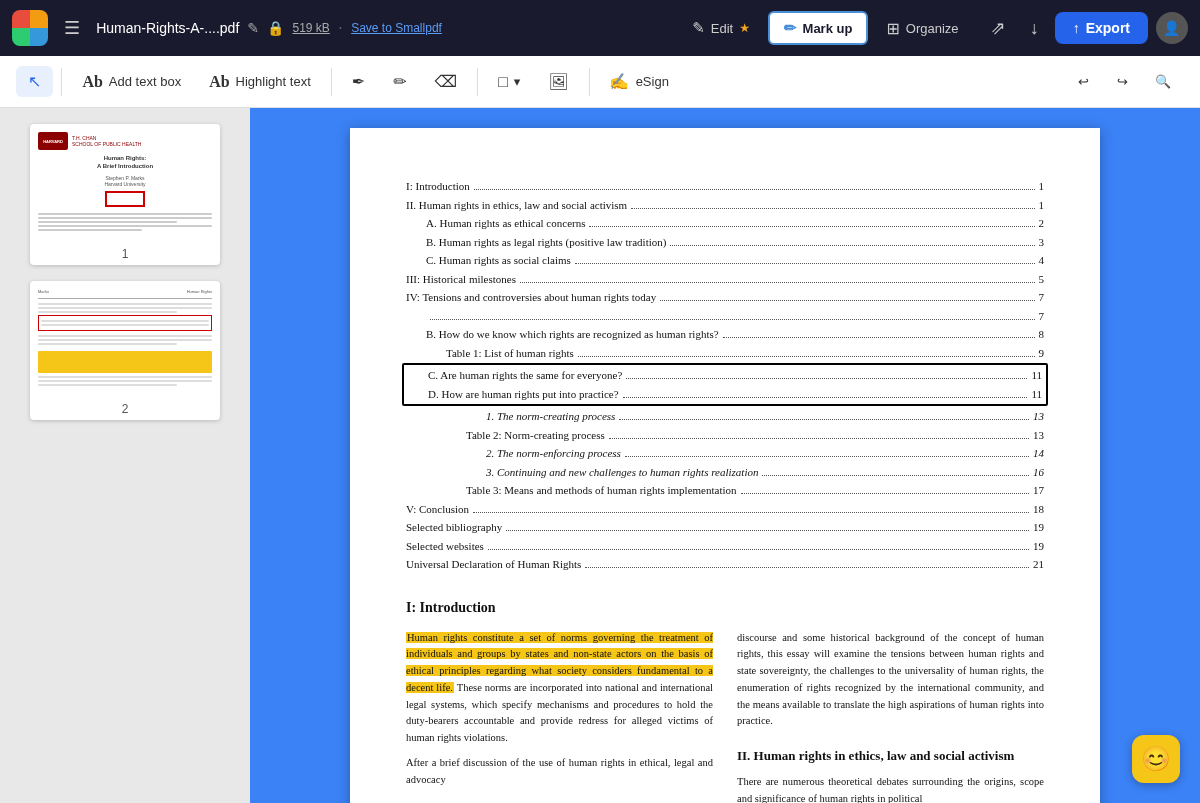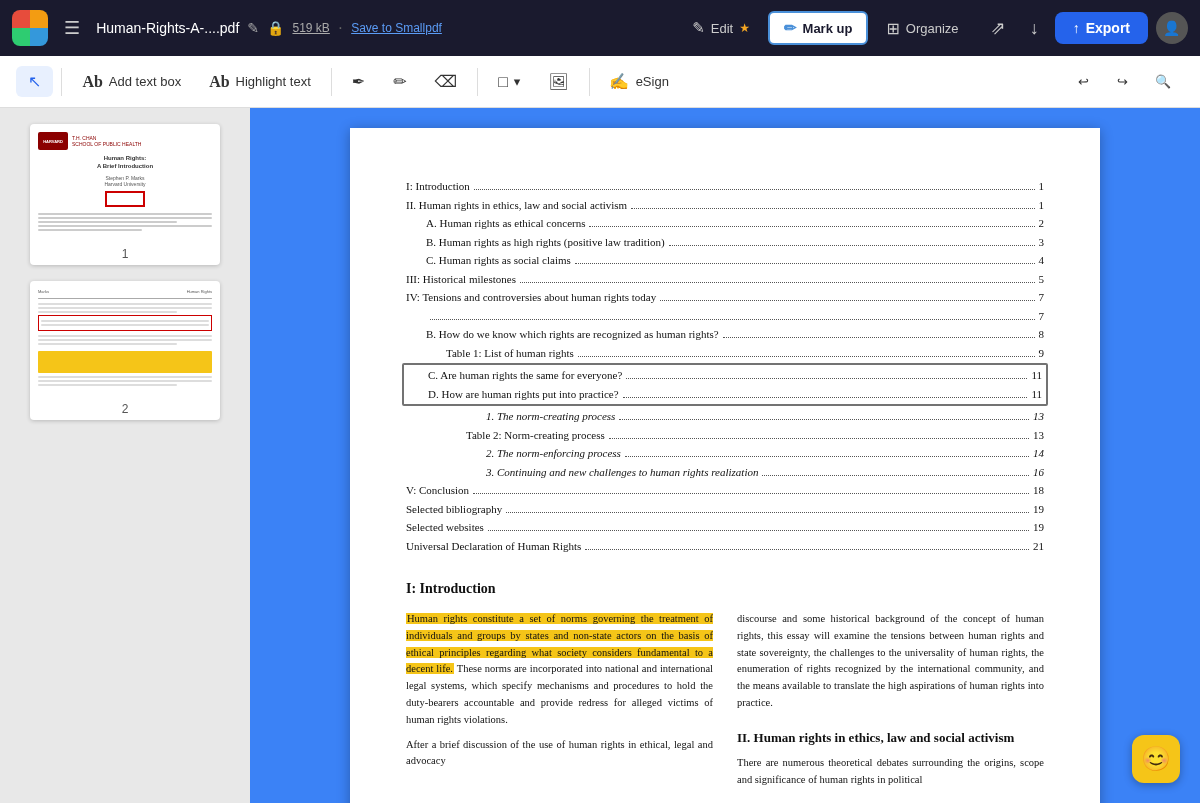--- a/index.html
+++ b/index.html
@@ -172,21 +172,21 @@
       margin: 2px 0;
     }
     .toc-row.sub1 { padding-left: 20px; }
     .toc-row.sub2 { padding-left: 40px; }
     .toc-row.sub3 { padding-left: 60px; }
     .toc-row.sub4 { padding-left: 80px; font-style: italic; }
     .toc-dots { flex: 1; border-bottom: 1px dotted #555; margin: 0 4px 3px; min-width: 20px; }
     .toc-num { white-space: nowrap; }
 
     .toc-highlight-box {
-      border: 2px solid #737373;
+      border: 2px solid #000000;
       border-radius: 2px;
       margin: 0 -4px;
       padding: 0 4px;
     }
 
     
     .section-title {
       font-size: 14px; font-weight: bold; margin: 20px 0 12px; color: #111;
     }
     .two-col {
@@ -389,21 +389,21 @@
           <span class="toc-num">1</span>
         </div>
 
         <div class="toc-row sub1">
           <span>A. Human rights as ethical concerns</span>
           <span class="toc-dots"></span>
           <span class="toc-num">2</span>
         </div>
 
         <div class="toc-row sub1">
-          <span>B. Human rights as high rights (positive law tradition)</span>
+          <span>B. Human rights as legal rights (positive law tradition)</span>
           <span class="toc-dots"></span>
           <span class="toc-num">3</span>
         </div>
 
         <div class="toc-row sub1">
           <span>C. Human rights as social claims</span>
           <span class="toc-dots"></span>
           <span class="toc-num">4</span>
         </div>
 
@@ -466,20 +466,25 @@
           <span class="toc-dots"></span>
           <span class="toc-num">14</span>
         </div>
 
         <div class="toc-row sub4">
           <span style="font-style:italic">3. Continuing and new challenges to human rights realization</span>
           <span class="toc-dots"></span>
           <span class="toc-num">16</span>
         </div>
 
+        <div class="toc-row sub3">
+          <span>Table 3: Means and methods of human rights implementation</span>
+          <span class="toc-dots"></span>
+          <span class="toc-num">17</span>
+        </div>
 
         <div class="toc-row">
           <span>V: Conclusion</span>
           <span class="toc-dots"></span>
           <span class="toc-num">18</span>
         </div>
 
         <div class="toc-row">
           <span>Selected bibliography</span>
           <span class="toc-dots"></span>

